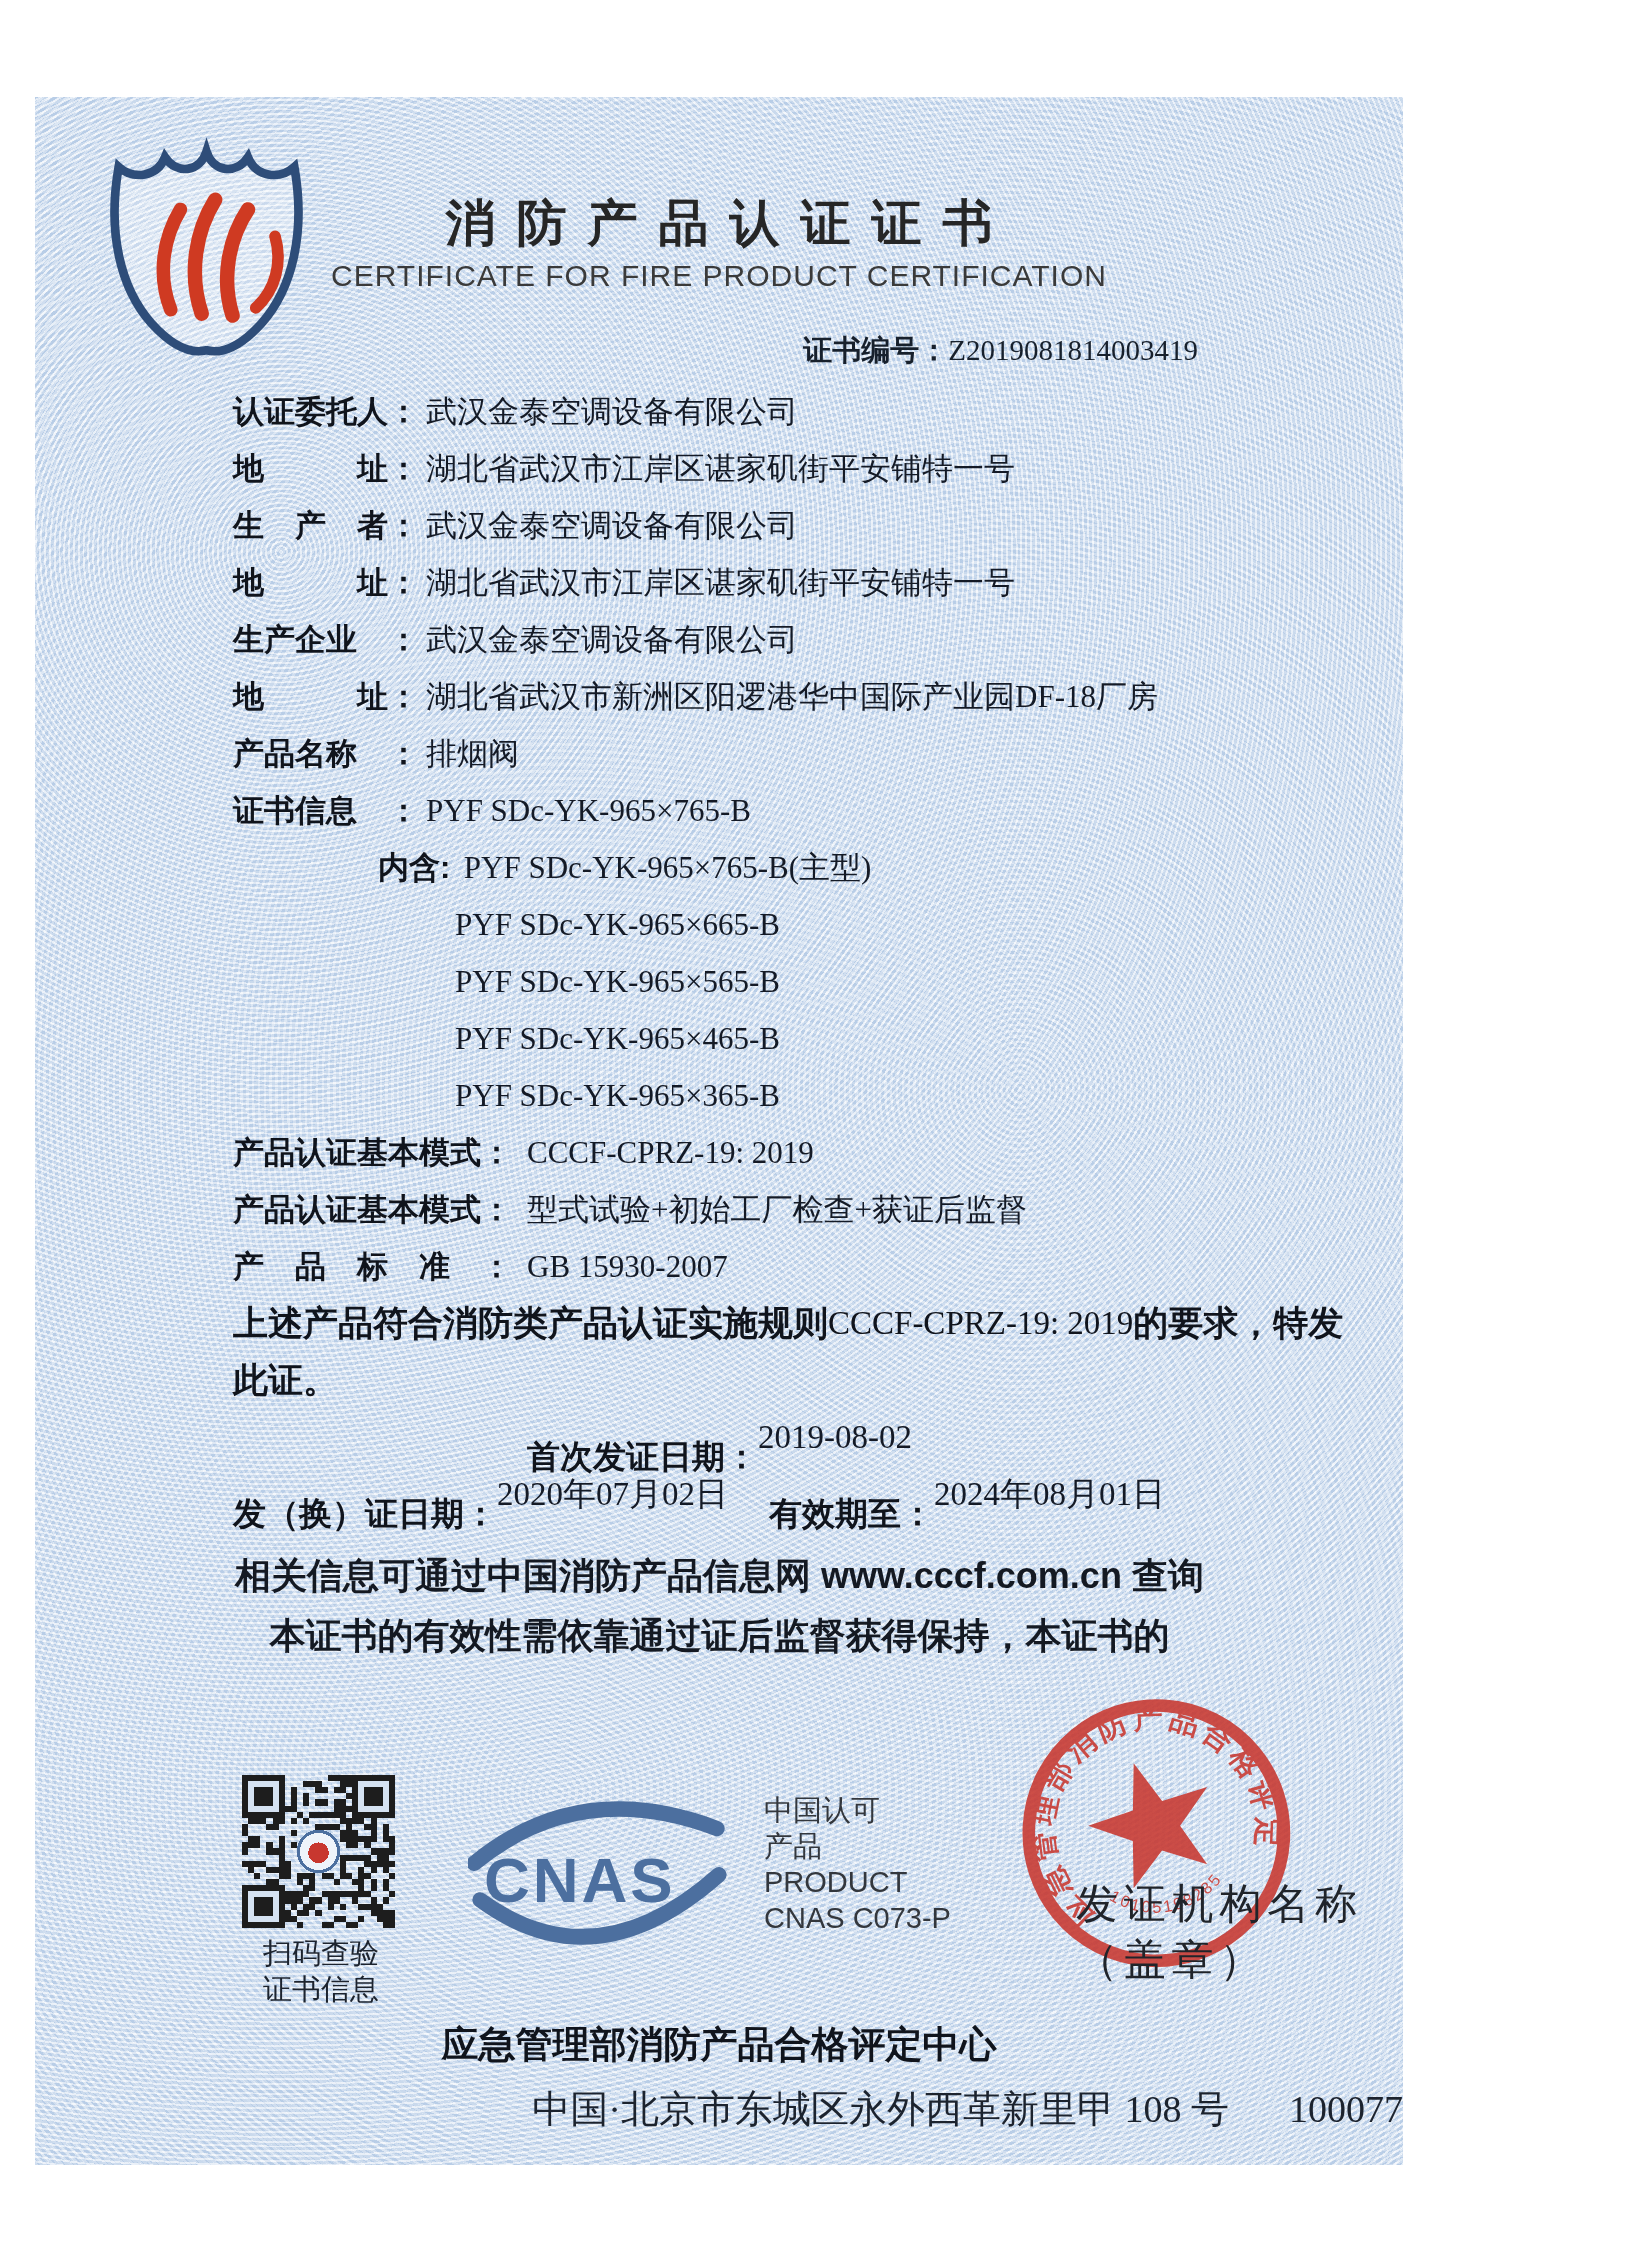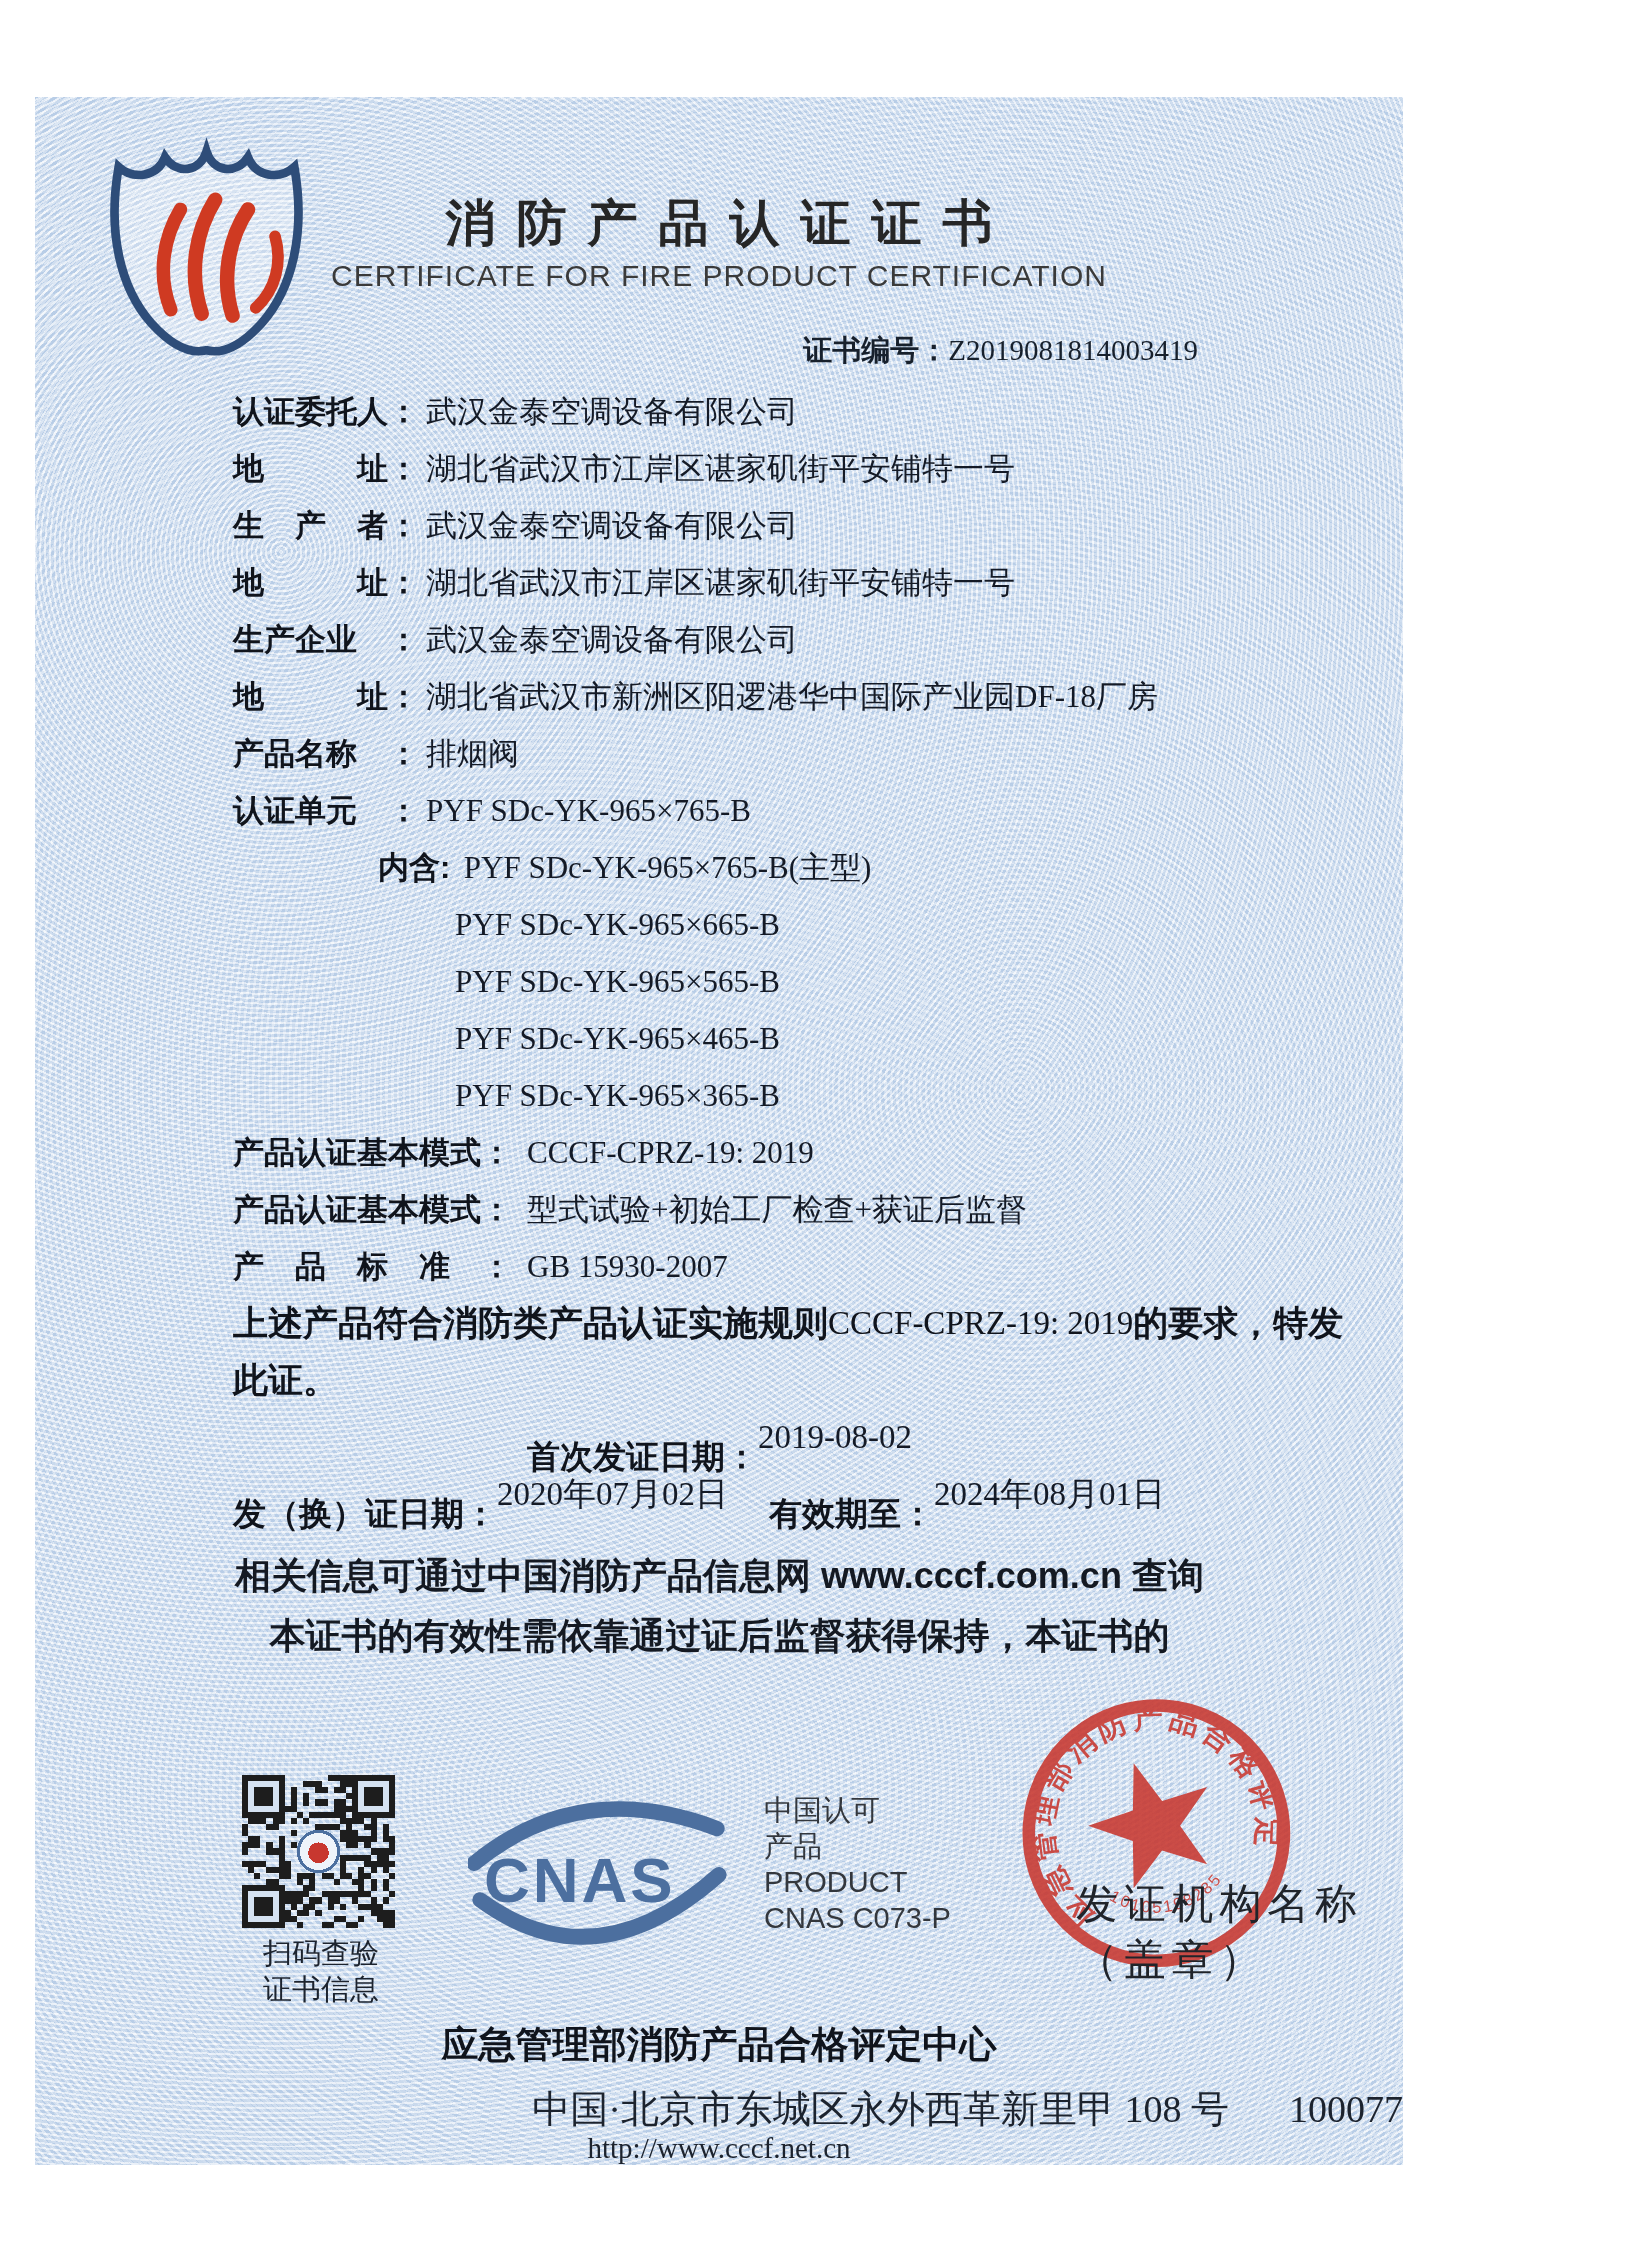--- a/index.html
+++ b/index.html
@@ -104,21 +104,21 @@
       </div>
       <div class="row">
         <span class="lbl">地　　　址：</span>
         <span class="val">湖北省武汉市新洲区阳逻港华中国际产业园DF-18厂房</span>
       </div>
       <div class="row">
         <span class="lbl">产品名称　：</span>
         <span class="val">排烟阀</span>
       </div>
       <div class="row">
-        <span class="lbl">认证单元　：</span>
+        <span class="lbl">证书信息　：</span>
         <span class="val">PYF SDc-YK-965×765-B</span>
       </div>
 
       <div class="row row-inner">
         <span class="lbl-inner">内含:</span>
         <span class="val">PYF SDc-YK-965×765-B(主型)</span>
       </div>
       <div class="row row-model">
         <span class="val">PYF SDc-YK-965×665-B</span>
       </div>
@@ -429,17 +429,16 @@
         </text>
         <text font-family="Liberation Sans, sans-serif" font-size="17" letter-spacing="2.5" fill="#c8372f">
           <textPath href="#serialPath">10105198285</textPath>
         </text>
       </svg>
     </div>
     <div class="seal-cap">发证机构名称（盖章）</div>
 
     <div class="f-org">应急管理部消防产品合格评定中心</div>
     <div class="f-addr"><span>中国·北京市东城区永外西革新里甲 108 号</span><span class="pc">100077</span></div>
-    <div class="f-url">http://www.cccf.net.cn</div>
 
   </div>
 </div>
 
 
 </body></html>

